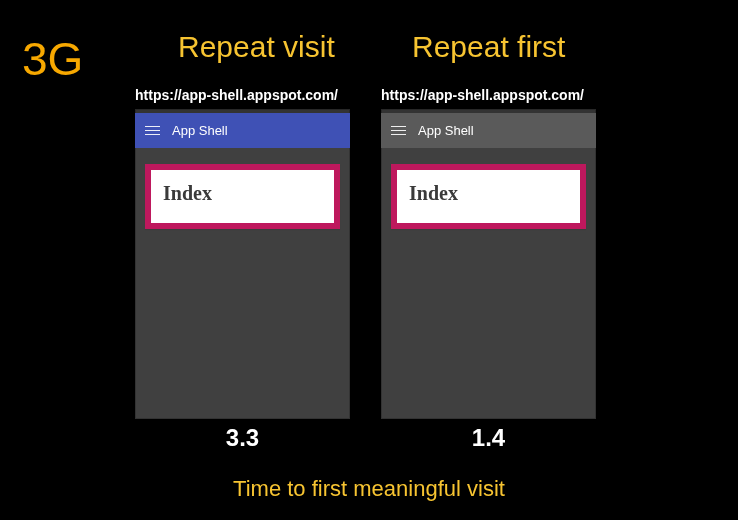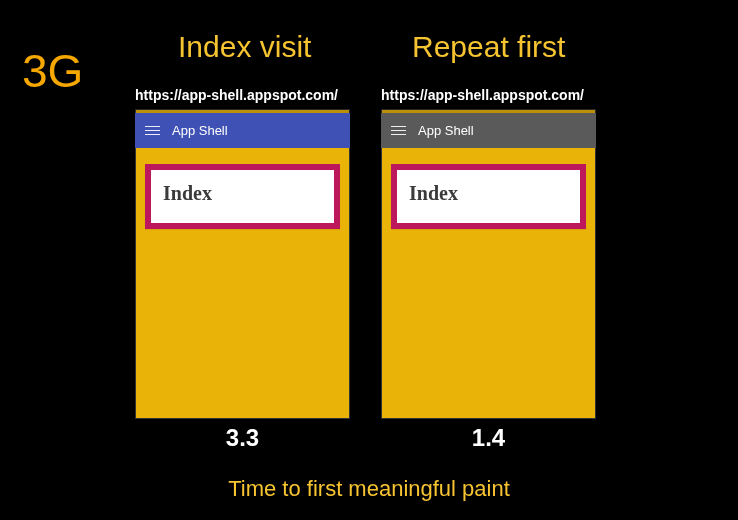--- a/index.html
+++ b/index.html
@@ -16,21 +16,20 @@
     width: 738px;
     height: 520px;
   }
   .network-badge {
     position: absolute;
     top: 32px;
     left: 22px;
     font-size: 46px;
     color: #f7a800;
     font-weight: 400;
-    margin-top: 12px;
   }
   .col-header {
     position: absolute;
     top: 30px;
     font-size: 30px;
     color: #f7c431;
     font-weight: 400;
   }
   .col-header.left { left: 178px; }
   .col-header.right { left: 412px; }
@@ -45,21 +44,21 @@
   .url {
     color: #fff;
     font-size: 14px;
     font-weight: 700;
     padding-bottom: 6px;
     white-space: nowrap;
   }
   .phone {
     width: 215px;
     height: 310px;
-    background: #eab308;
+    background: #404040;
     box-shadow: 0 0 0 1px #333 inset;
     position: relative;
     overflow: hidden;
   }
   .status-bar {
     height: 4px;
     background: rgba(0,0,0,.2);
     width: 100%;
   }
   .toolbar {
@@ -122,21 +121,21 @@
     font-size: 22px;
   }
 </style>
 </head>
 <body>
 
 <div class="stage">
 
   <div class="network-badge">3G</div>
 
-  <div class="col-header left">Index visit</div>
+  <div class="col-header left">Repeat visit</div>
   <div class="col-header right">Repeat first</div>
 
   <div class="phone-wrap left">
     <div class="url">https://app-shell.appspot.com/</div>
     <div class="phone">
       <div class="status-bar"></div>
       <div class="toolbar blue">
         <div class="hamburger">
             <span></span>
             <span></span>
@@ -168,14 +167,14 @@
         <div class="card">
           <div class="card-title">Index</div>
         </div>
       </div>
     </div>
   </div>
 
   <div class="timing left">3.3</div>
   <div class="timing right">1.4</div>
 
-  <div class="caption">Time to first meaningful paint</div>
+  <div class="caption">Time to first meaningful visit</div>
 </div>
 
 </body></html>

